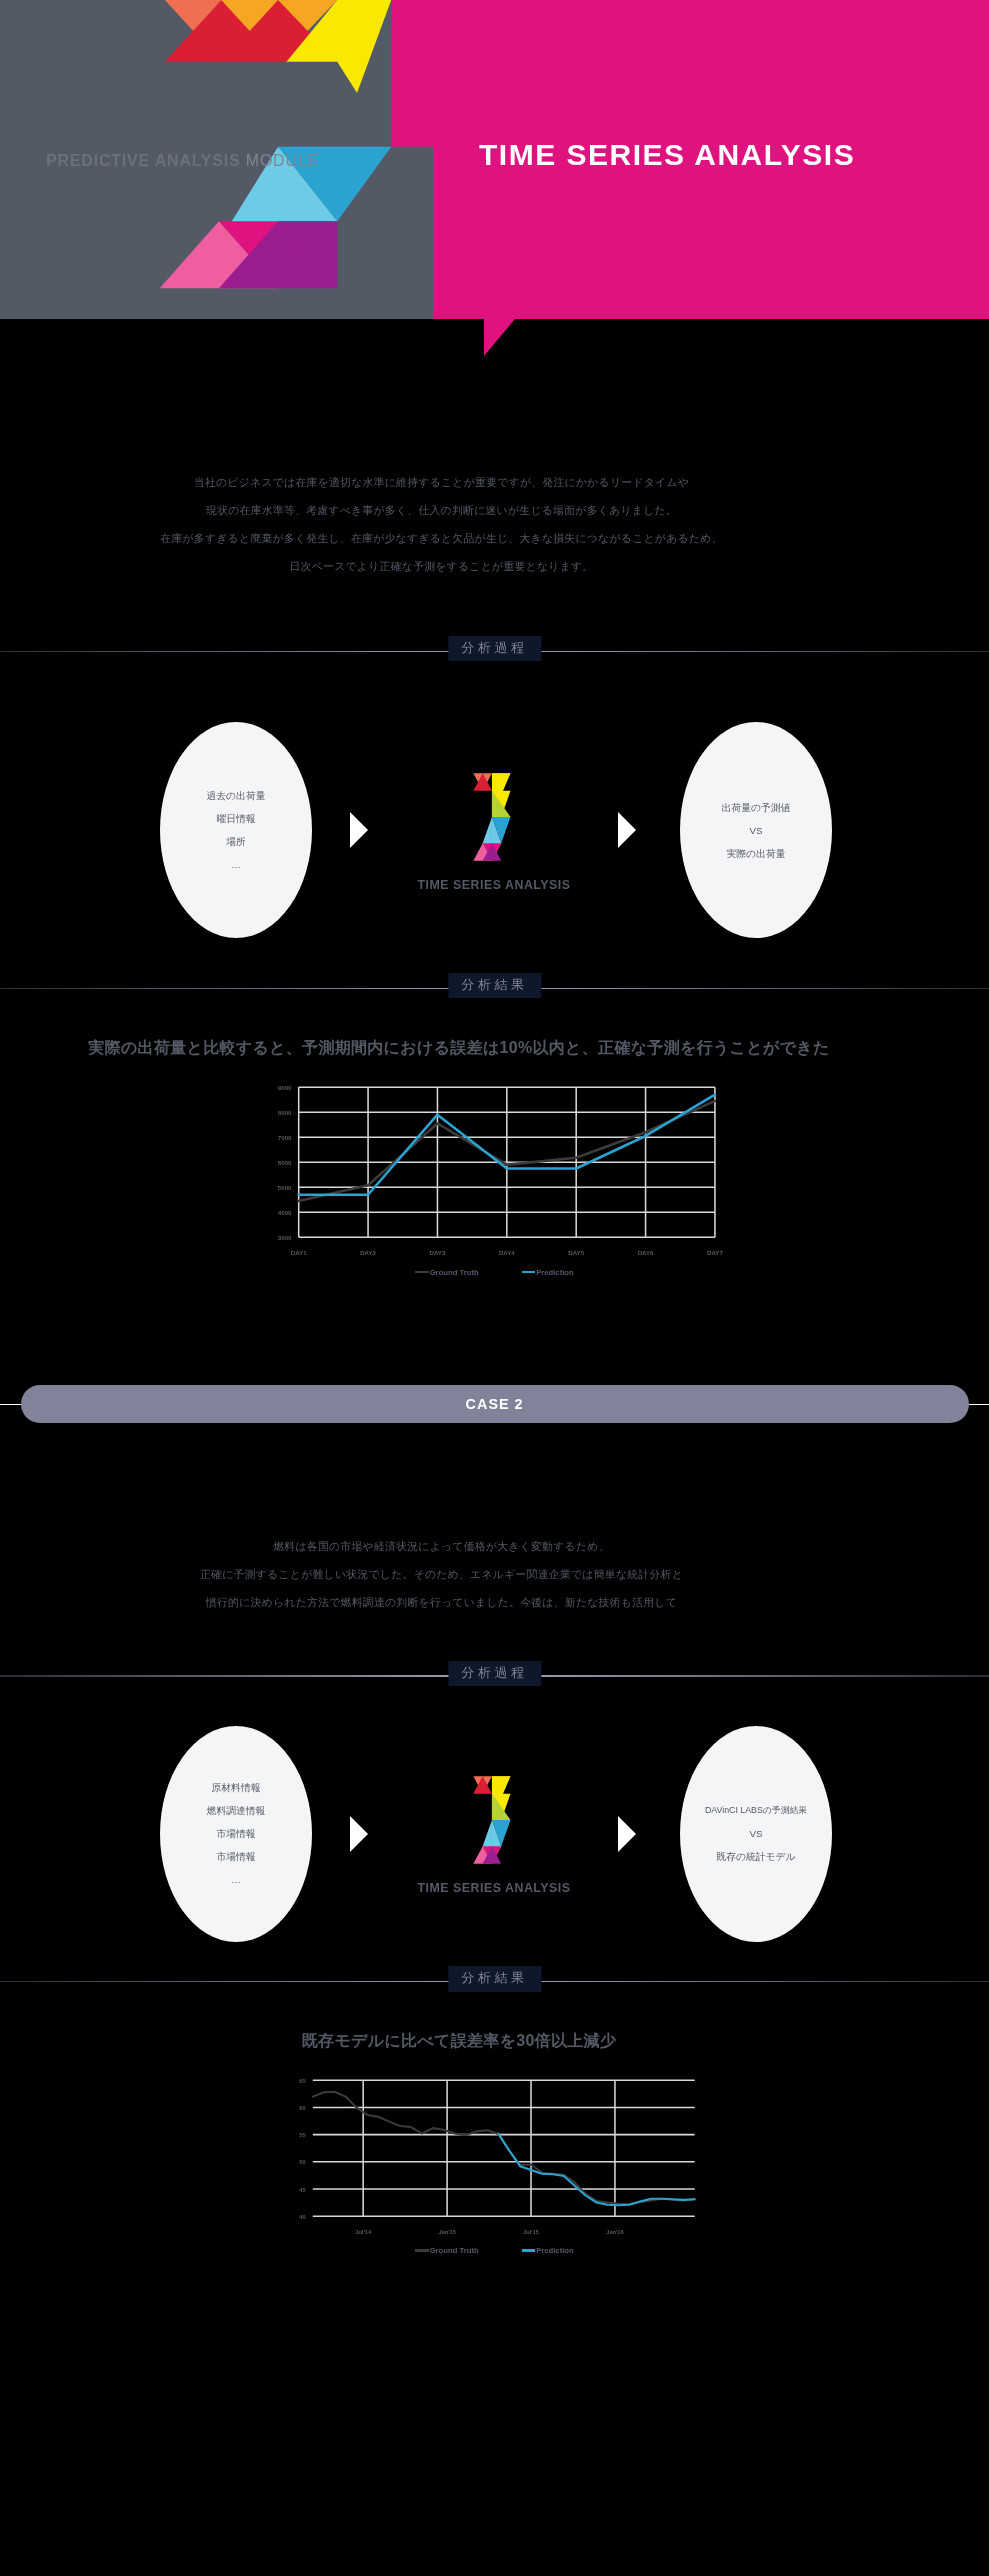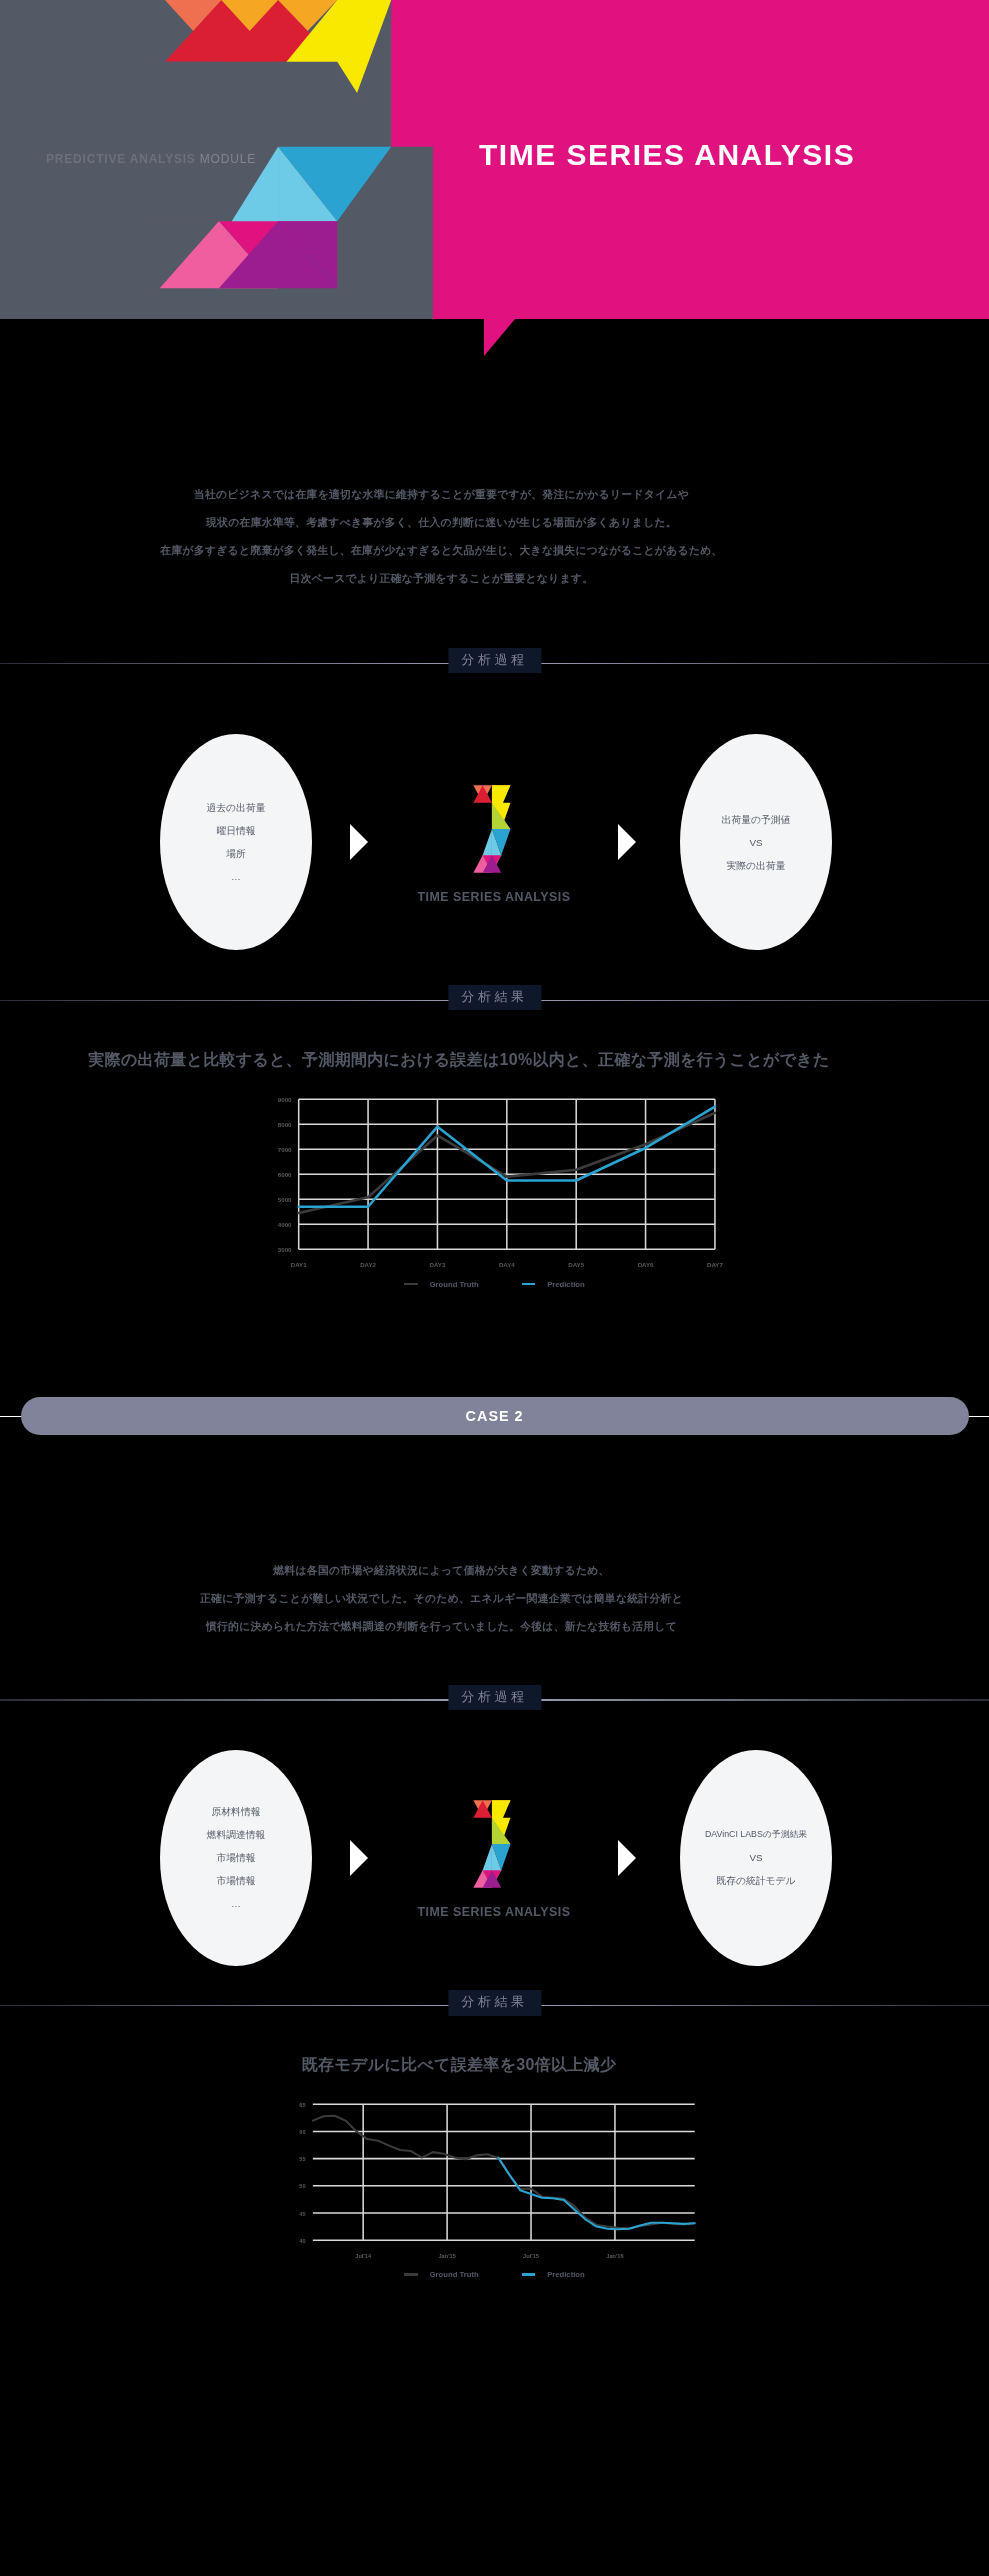--- a/index.html
+++ b/index.html
@@ -50,21 +50,21 @@
     color: #ffffff;
     font-size: 30px;
     font-weight: 700;
     letter-spacing: 1.5px;
     font-family: "Liberation Sans", sans-serif;
     white-space: nowrap;
   }
   .hdr-module {
     position: absolute;
     left: 46px; top: 152px;
-    font-size: 12px;
+    font-size: 16px;
     letter-spacing: 0.8px;
     white-space: nowrap;
     font-family: "Liberation Sans", sans-serif;
   }
   .hdr-module .b { color: #6b707c; font-weight: 700; }
   .hdr-module .l { color: #80858f; font-weight: 400; }
 
   
   .hdr-logo { position: absolute; left: 149px; top: 0px; width: 289px; height: 319px; }
   .hdr-logo svg { display: block; }
@@ -86,23 +86,22 @@
     color: #ffffff; font-size: 14.4px; font-weight: 700; letter-spacing: 1px;
   }
 
   
   .para {
     width: 883px;
     text-align: center;
     color: #545966;
     font-size: 10.8px;
     line-height: 28px;
-    font-weight: 700;
+    font-weight: 400;
     letter-spacing: 0.3px;
-    margin-top: 12px;
   }
   .para div { white-space: nowrap; }
 
   
   .divider { position: relative; width: 989px; height: 38px; }
   .divider .rule {
     position: absolute; left: 0; top: 18.5px;
     width: 989px; height: 1.5px;
     background: linear-gradient(90deg,#2b2e38 0%, #9699ad 45%, #9699ad 55%, #2b2e38 100%);
   }
@@ -160,21 +159,21 @@
     width: 918px; text-align: center;
     color: #545966; font-size: 16px; font-weight: 700;
     letter-spacing: 0.3px; white-space: nowrap;
   }
   .chart-box { position: relative; width: 989px; }
   .chart-svg { display: block; margin: 0 auto; }
   .legend {
     width: 989px; display: flex; justify-content: center;
     gap: 43px; align-items: center; margin-top: 3.1px;
   }
-  .legend .item { display: flex; align-items: center; gap: 12px; }
+  .legend .item { display: flex; align-items: center; gap: 1px; }
   .legend .swatch { width: 13.4px; height: 2.6px; display: inline-block; }
   .legend .lbl { color: #545966; font-size: 7.7px; font-weight: 700; }
 
   .spacer-40 { height: 20.6px; }
   .spacer-60 { height: 31px; }
   .spacer-80 { height: 41px; }
   .spacer-100 { height: 52px; }
   .spacer-130 { height: 67px; }
   .spacer-160 { height: 82px; }
   .spacer-200 { height: 103px; }

